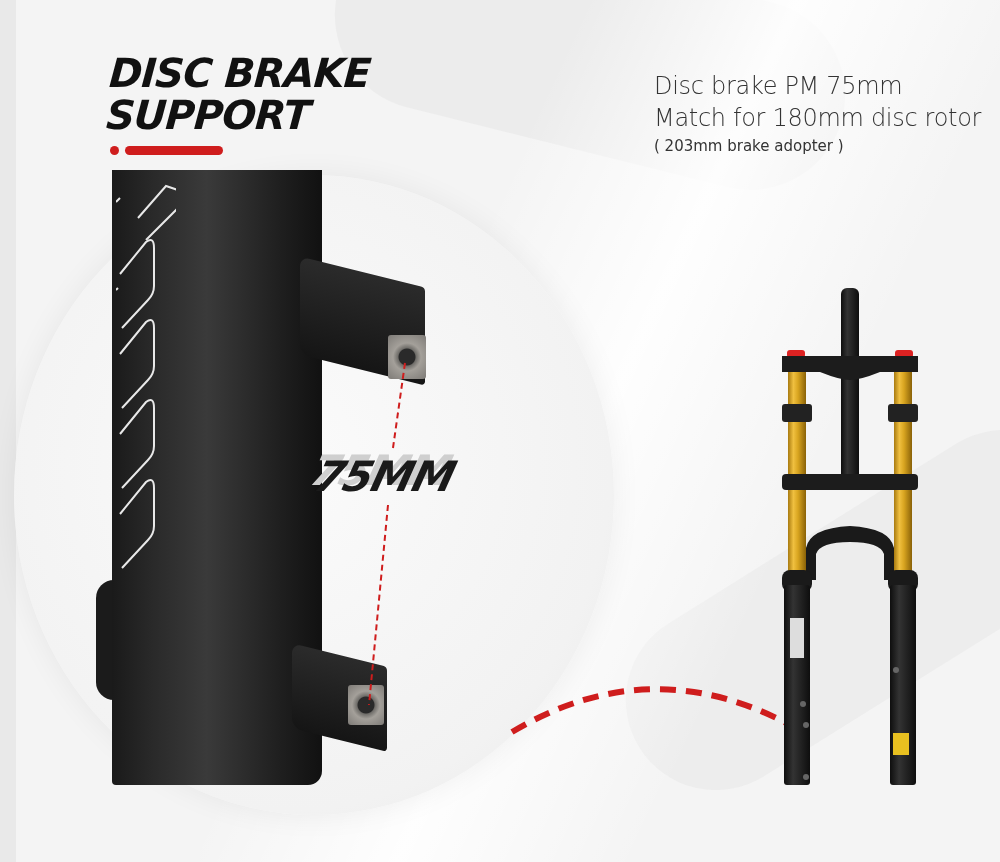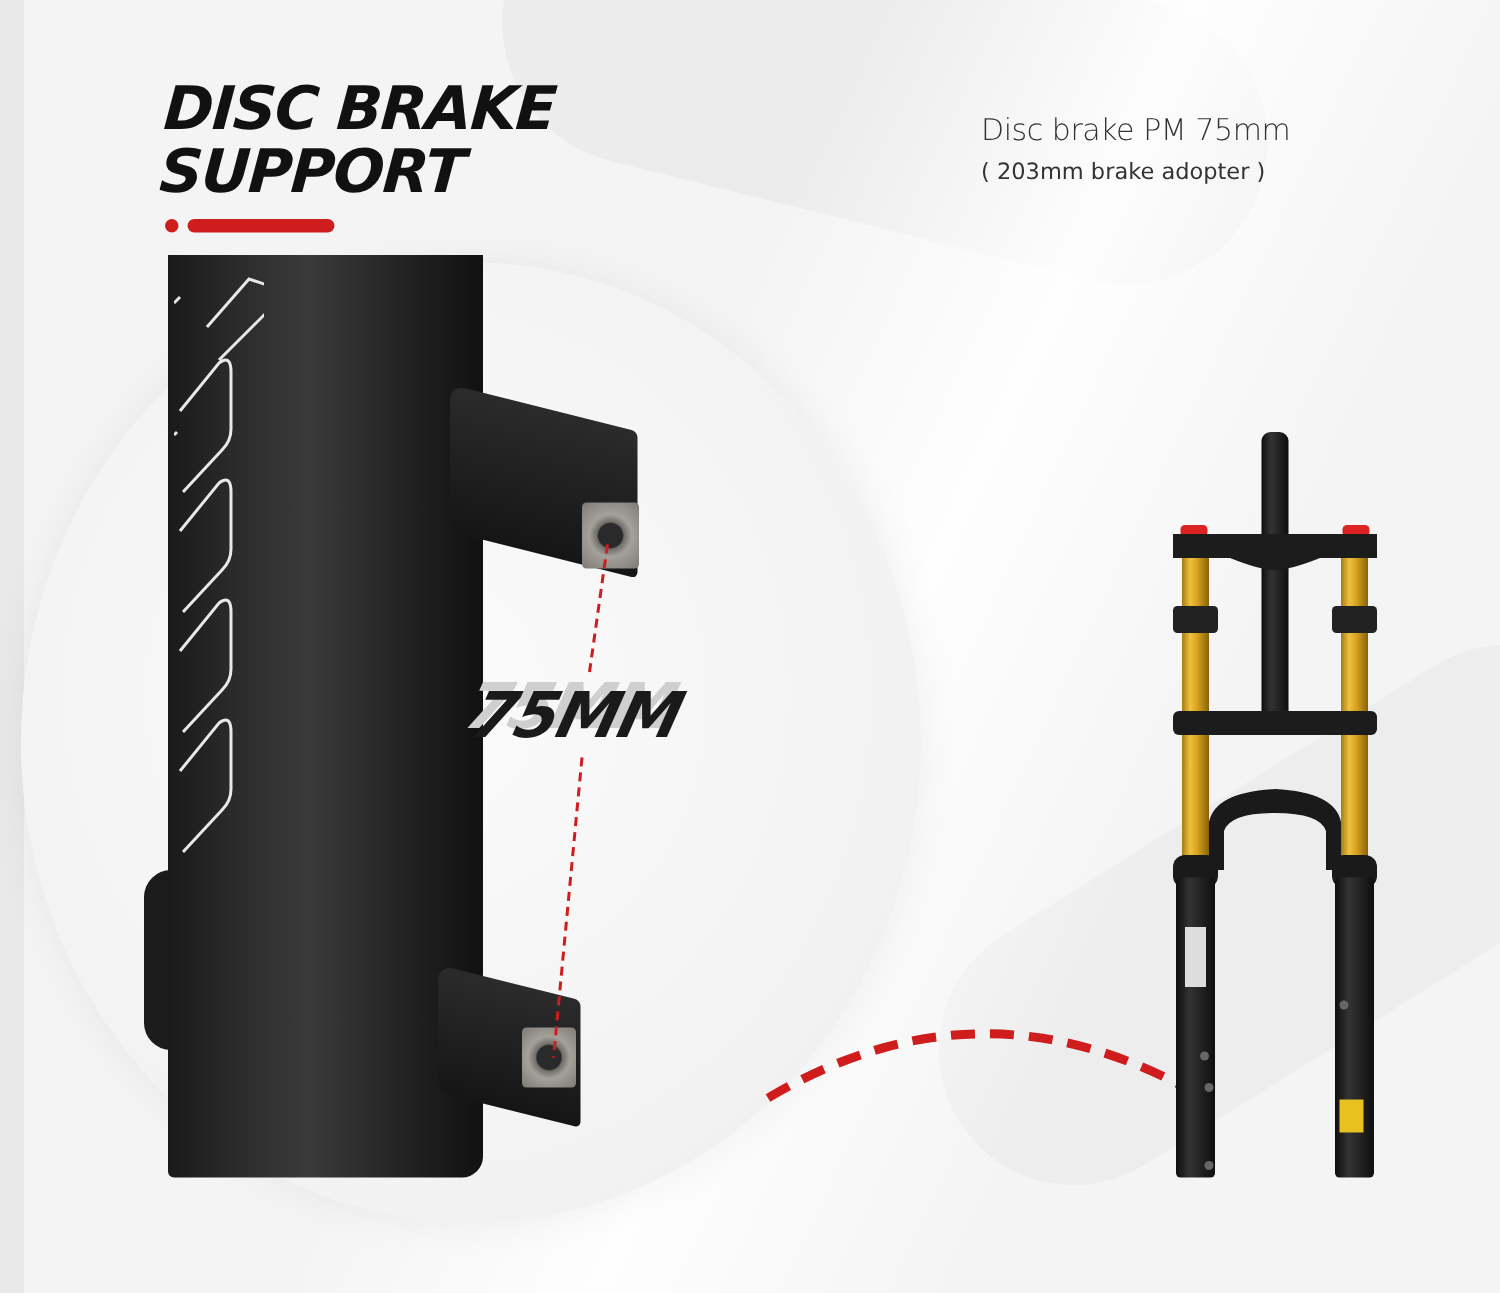--- a/index.html
+++ b/index.html
@@ -39,21 +39,21 @@
       font-size: 40px; line-height: 42px; color: #111; letter-spacing: -1px;
       transform: skewX(-4deg);
     }
     .headline div { font-weight: bold; }
     .accent-bar { position: absolute; left: 110px; top: 146px; height: 9px; }
     .accent-dot { position: absolute; left: 0; top: 0; width: 9px; height: 9px; border-radius: 50%; background: #cf1d1d; }
     .accent-line { position: absolute; left: 15px; top: 0; width: 98px; height: 9px; border-radius: 5px; background: #cf1d1d; }
 
     
     .specs { position: absolute; left: 654px; top: 70px; color: #333; }
-    .spec-line { font-family: "DejaVu Sans", sans-serif; font-size: 20px; line-height: 32px; font-weight: 300; letter-spacing: -0.3px; }
+    .spec-line { font-family: "DejaVu Sans", sans-serif; font-size: 24px; line-height: 32px; font-weight: 300; letter-spacing: -0.3px; }
     .spec-note { font-family: "DejaVu Sans", sans-serif; font-size: 15px; line-height: 24px; color: #333; }
 
     
     .leg {
       position: absolute; left: 112px; top: 170px; width: 210px; height: 615px;
       background: linear-gradient(90deg, #1a1a1a 0%, #2a2a2a 20%, #3a3a3a 45%, #1f1f1f 80%, #111 100%);
       border-radius: 0 0 14px 4px;
     }
     .leg-bump {
       position: absolute; left: 96px; top: 580px; width: 34px; height: 120px;
@@ -106,20 +106,21 @@
   <div>DISC BRAKE</div>
   <div>SUPPORT</div>
 </div>
 <div class="accent-bar">
   <div class="accent-dot"></div>
   <div class="accent-line"></div>
 </div>
 
 <div class="specs">
   <div class="spec-line">Disc brake PM 75mm</div>
+  <div class="spec-line">Match for 180mm disc rotor</div>
   <div class="spec-note">( 203mm brake adopter )</div>
 </div>
 
 <div>
   <div class="leg-bump"></div>
   <div class="leg"></div>
   <svg class="chevron-graphic" width="60" height="440" viewBox="0 0 60 440">
     <g fill="none" stroke="#e8e8e8" stroke-width="2">
       <path d="M22 40 L50 8 L62 12 L62 30 L30 62"></path>
       <path d="M4 96 L30 64 Q38 58 38 70 L38 108 Q38 116 32 122 L6 150"></path>

